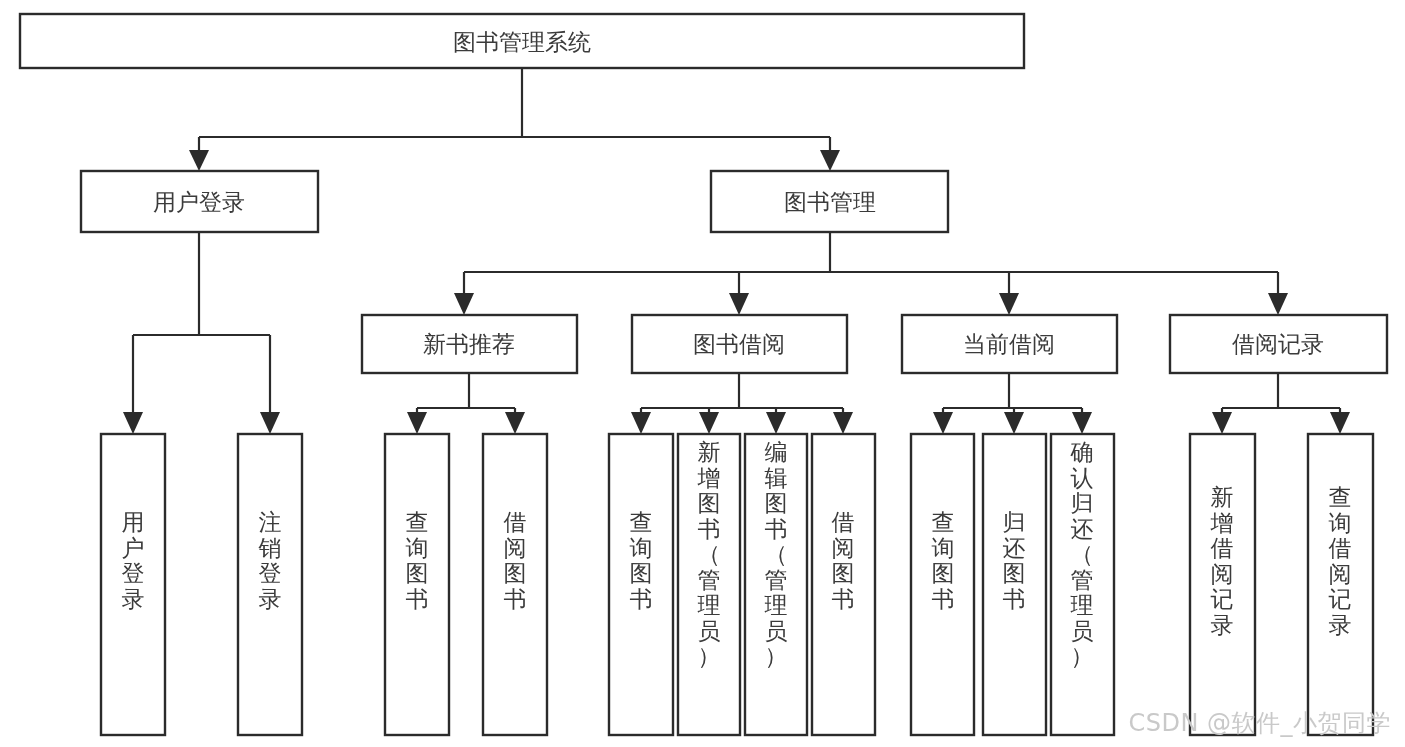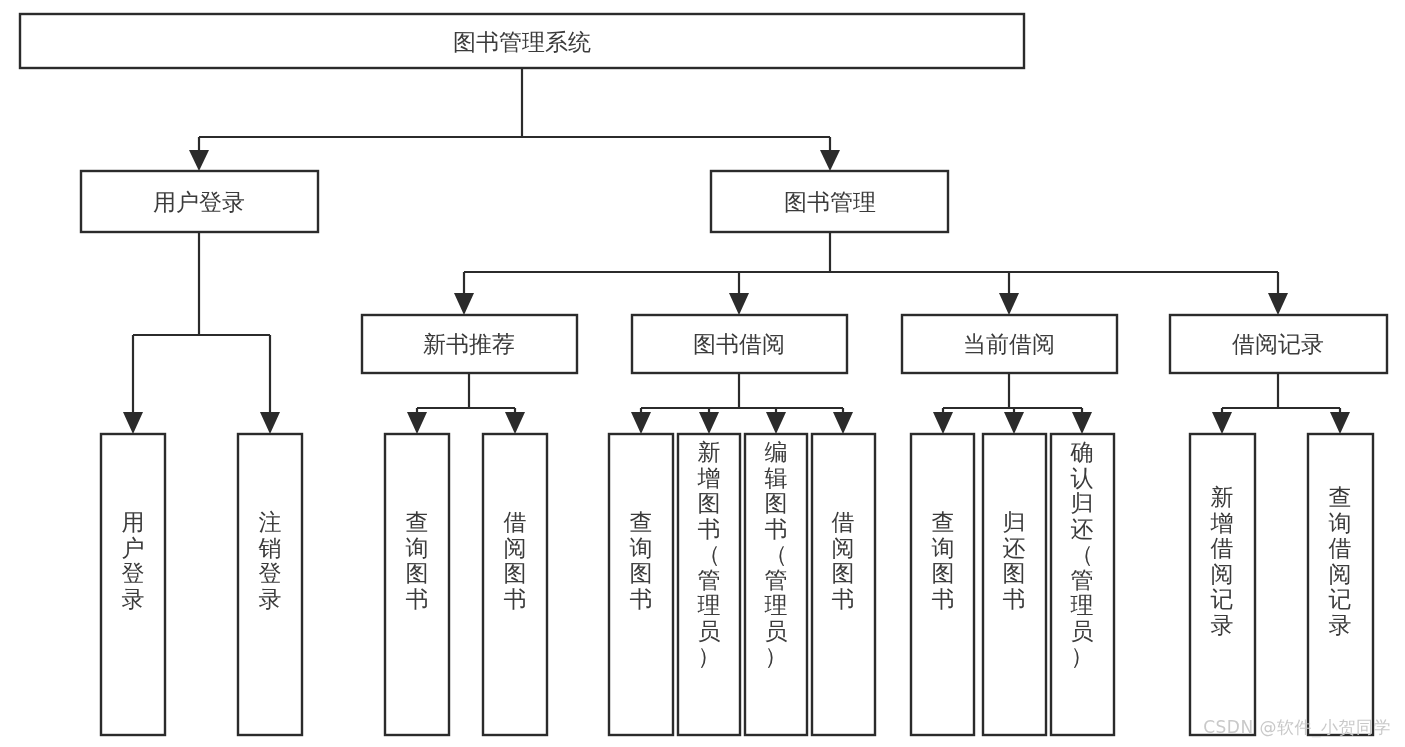--- a/index.html
+++ b/index.html
@@ -52,21 +52,21 @@
   }
   .arrowhead {
     fill: #2b2b2b;
     stroke: none;
   }
   .watermark {
     position: absolute;
     right: 14px;
     bottom: 8px;
     font-family: "DejaVu Sans", "Liberation Sans", sans-serif;
-    font-size: 17px;
+    font-size: 24px;
     color: #c9c9c9;
     white-space: nowrap;
     letter-spacing: 0.5px;
     user-select: none;
   }
 </style>
 </head>
 <body>
 
 <div id="diagram-root">

